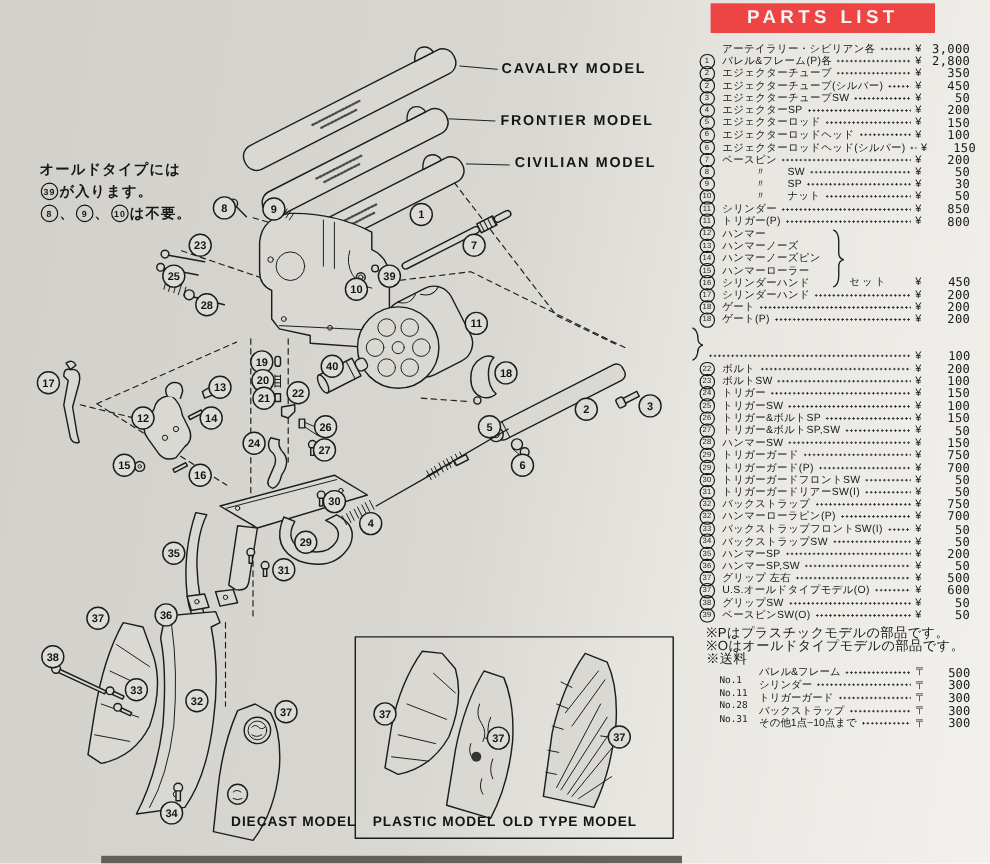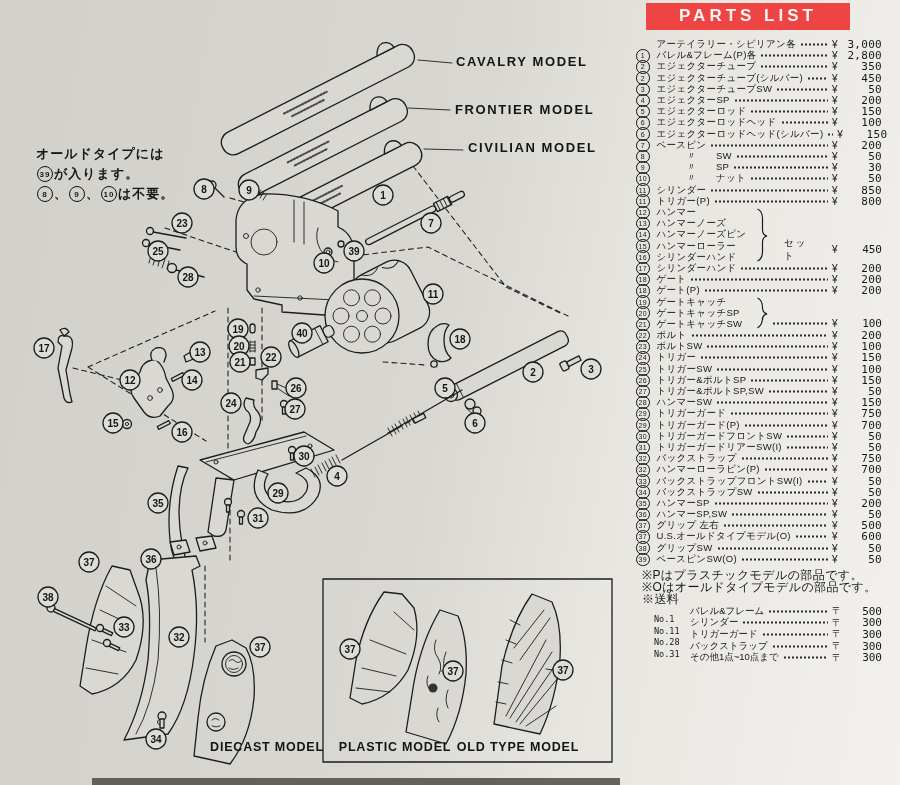--- a/index.html
+++ b/index.html
@@ -20,21 +20,21 @@
   .nm{white-space:pre;}
   .sp{flex:1;height:3px;margin:0 4px;min-width:6px;align-self:center;}
   .sp.dots{background-image:radial-gradient(circle,#2a2a2a .9px,transparent 1px);
            background-size:4px 4px;background-position:left center;background-repeat:repeat-x;}
   .yen{flex:none;width:14px;font-size:10px;}
   .pr{flex:none;width:36px;text-align:right;font-size:11px;font-family:"DejaVu Sans Mono",monospace;}
   .grp{display:flex;align-items:flex-end;}
   .gcol{flex:none;width:128px;}
   .brace{flex:none;align-self:center;}
   .gmid{flex:1;display:flex;align-items:center;font-size:9.5px;}
-  .glabel{margin-left:16px;letter-spacing:2px;}
+  .glabel{margin-left:4px;letter-spacing:2px;}
   .notes{margin-top:4px;margin-left:14px;}
   .note{font-size:12px;height:12.2px;display:flex;align-items:center;letter-spacing:.4px;}
   .ship{display:flex;align-items:center;height:11.6px;font-size:9.5px;margin-left:26px;}
   .shno{flex:none;width:36px;font-family:"DejaVu Sans Mono",monospace;font-size:8.5px;margin-top:16px;}
   
   #diagram{position:absolute;left:0;top:0;}
   #diagram .s{stroke:#1c1c1c;stroke-width:1.3;fill:none;stroke-linejoin:round;stroke-linecap:round;}
   #diagram .thin{stroke-width:.9;}
   #diagram .f{fill:#d9d8d3;}
   #diagram .bf{fill:#dddcd7;}
@@ -652,34 +652,20 @@
         <span class="pr">200</span>
       </div>
       <div class="row">
         <span class="circ">18</span>
         <span class="nm">ゲート(P)</span>
         <span class="sp dots"></span>
         <span class="yen">¥</span>
         <span class="pr">200</span>
       </div>
       <div class="grp">
-        <div class="gcol">
-          <div class="row">
-            <span class="circ">19</span>
-            <span class="nm">ゲートキャッチ</span>
-          </div>
-          <div class="row">
-            <span class="circ">20</span>
-            <span class="nm">ゲートキャッチSP</span>
-          </div>
-          <div class="row">
-            <span class="circ">21</span>
-            <span class="nm">ゲートキャッチSW</span>
-          </div>
-        </div>
         <svg width="12" height="33.599999999999994" class="brace">
           <path d="M1.5,2 Q6.5,4 6.5,12 L6.5,11.799999999999997 Q6.5,16.799999999999997 11,17.799999999999997 Q6.5,18.799999999999997 6.5,23.799999999999997 L6.5,21.599999999999994 Q6.5,29.599999999999994 1.5,31.599999999999994" fill="none" stroke="#1a1a1a" stroke-width="1.2"></path>
         </svg>
         <div class="gmid">
           <span class="sp dots"></span>
           <span class="yen">¥</span>
           <span class="pr">100</span>
         </div>
       </div>
       <div class="row">

